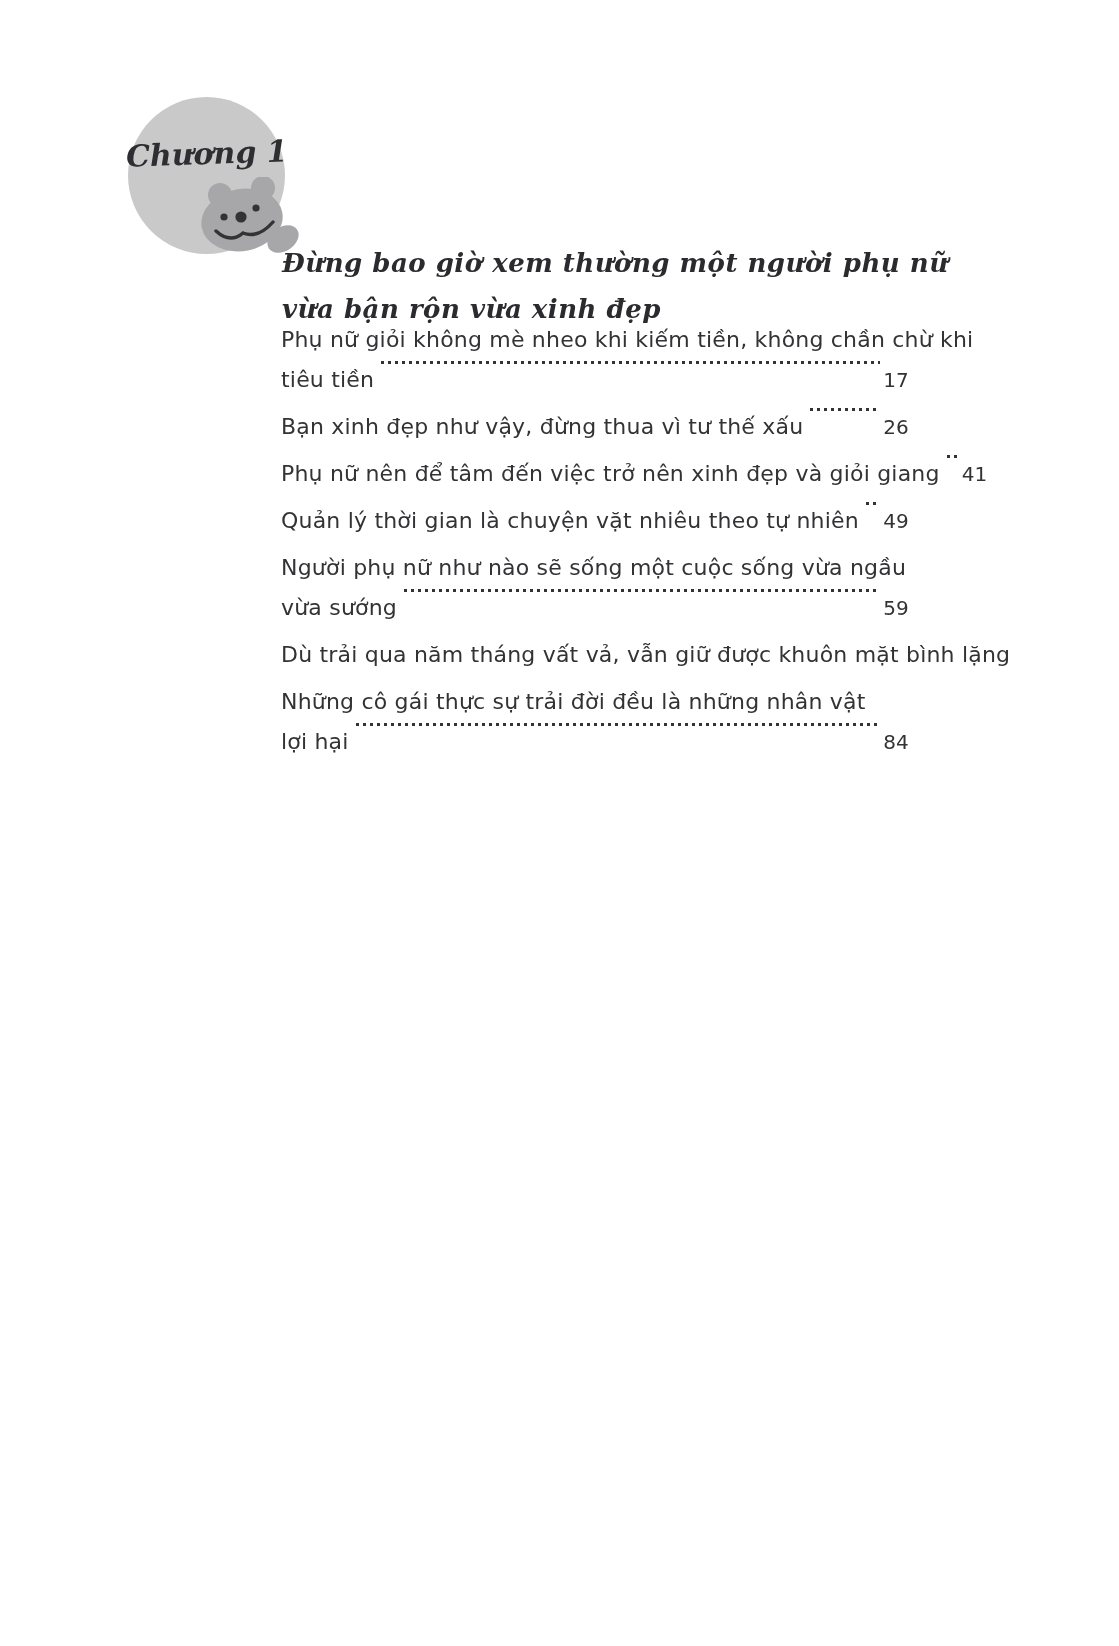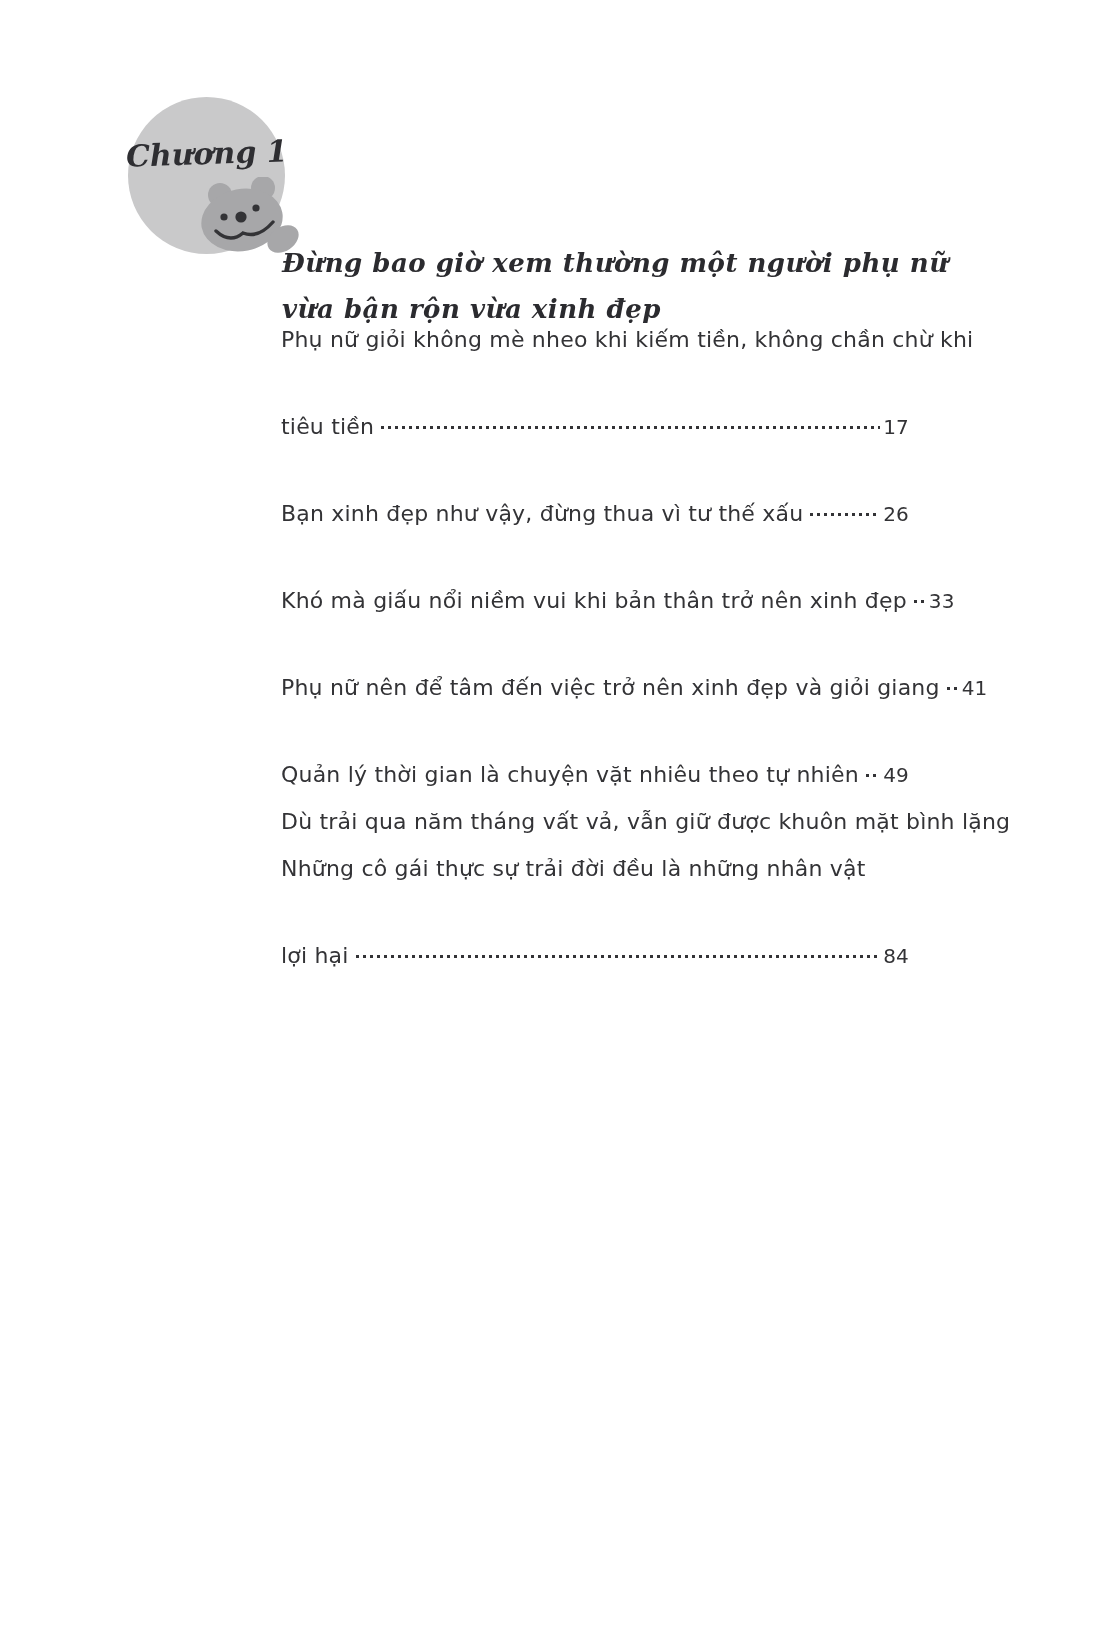--- a/index.html
+++ b/index.html
@@ -49,21 +49,21 @@
   }
   .toc{
     position:absolute;left:281px;top:320px;width:628px;
   }
   .toc-entry{margin-bottom:7px;}
   .toc-line{
     font-size:22px;line-height:40px;
     letter-spacing:.2px;
   }
   .toc-cont{white-space:nowrap;}
-  .toc-last{display:flex;align-items:center;margin-top:47px;}
+  .toc-last{display:flex;align-items:flex-start;}
   .toc-text{white-space:nowrap;flex:0 0 auto;}
   .leader{
     flex:1 1 auto;min-width:14px;height:5px;margin:0 3px 0 5px;
     background-image:radial-gradient(circle,var(--ink) 1.5px,transparent 1.8px);
     background-size:7px 5px;
     background-repeat:repeat-x;
     background-position:0 100%;
   }
   .toc-page{flex:0 0 auto;font-size:20px;}
 </style>
@@ -110,47 +110,47 @@
 
   <div class="toc-entry">
 
     <div class="toc-line toc-last">
       <span class="toc-text">Bạn xinh đẹp như vậy, đừng thua vì tư thế xấu</span>
       <span class="leader"></span>
       <span class="toc-page">26</span>
     </div>
   </div>
 
-  <div class="toc-entry">
-
-    <div class="toc-line toc-last">
-      <span class="toc-text">Khó mà giấu nổi niềm vui khi bản thân trở nên xinh đẹp</span>
-      <span class="leader"></span>
-      <span class="toc-page">33</span>
-    </div>
-  </div>
 
   <div class="toc-entry">
 
     <div class="toc-line toc-last">
       <span class="toc-text">Phụ nữ nên để tâm đến việc trở nên xinh đẹp và giỏi giang</span>
       <span class="leader"></span>
       <span class="toc-page">41</span>
     </div>
   </div>
 
   <div class="toc-entry">
 
     <div class="toc-line toc-last">
       <span class="toc-text">Quản lý thời gian là chuyện vặt nhiêu theo tự nhiên</span>
       <span class="leader"></span>
       <span class="toc-page">49</span>
     </div>
   </div>
 
+  <div class="toc-entry">
+    <div class="toc-line toc-cont">Người phụ nữ như nào sẽ sống một cuộc sống vừa ngầu</div>
+    <div class="toc-line toc-last">
+      <span class="toc-text">vừa sướng</span>
+      <span class="leader"></span>
+      <span class="toc-page">59</span>
+    </div>
+  </div>
 
   <div class="toc-entry">
     <div class="toc-line toc-cont">Dù trải qua năm tháng vất vả, vẫn giữ được khuôn mặt bình lặng</div>
   </div>
 
 
   <div class="toc-entry">
     <div class="toc-line toc-cont">Những cô gái thực sự trải đời đều là những nhân vật</div>
     <div class="toc-line toc-last">
       <span class="toc-text">lợi hại</span>

